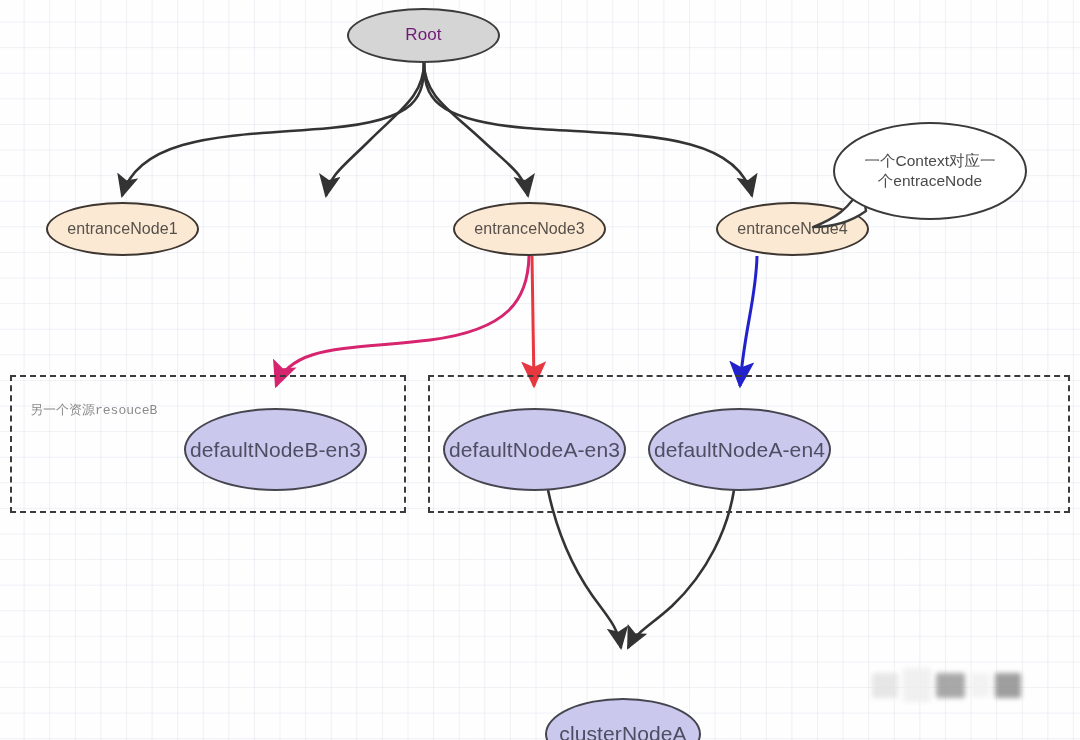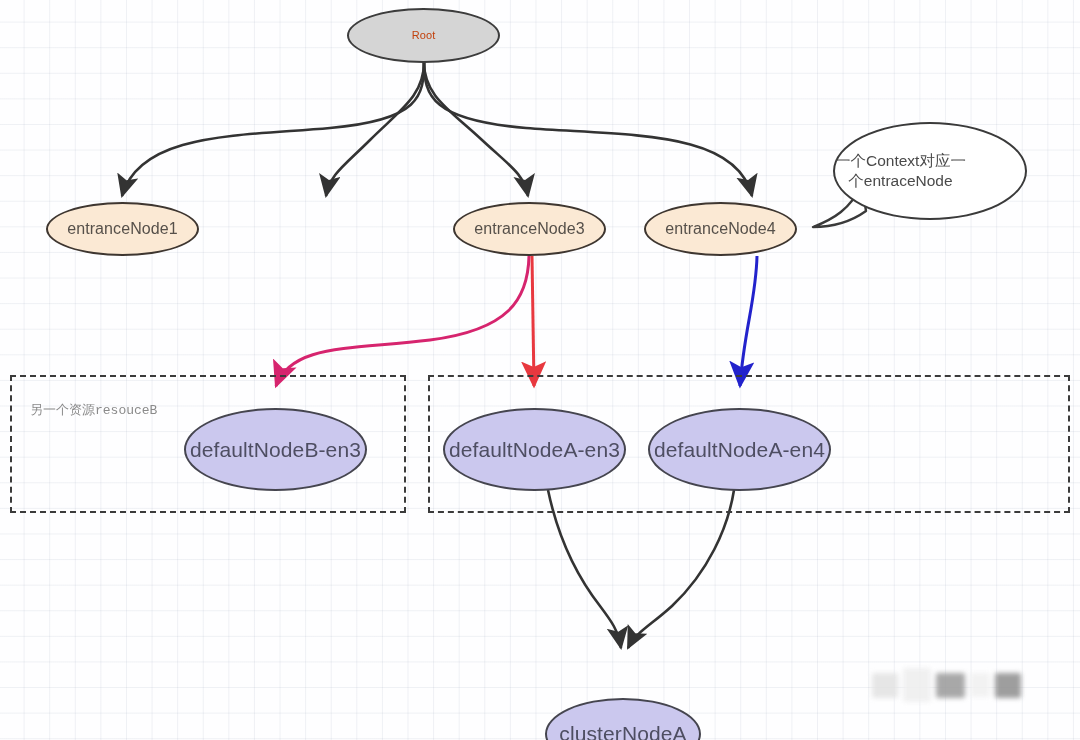--- a/index.html
+++ b/index.html
@@ -41,22 +41,22 @@
     line-height: 1.1;
     letter-spacing: 0.1px;
   }
   .node-label {
     display: block;
     white-space: nowrap;
   }
   .node-root {
     background: #d5d5d5;
     border: 2.4px solid #3c3c3c;
-    color: #c2410c;
-    font-size: 11px;
+    color: #701a75;
+    font-size: 17px;
   }
   .node-entrance {
     background: #fbe9d4;
     border: 2.4px solid #3e3630;
     color: #56504a;
     font-size: 16px;
   }
   .node-default {
     background: #cbc8ee;
     border: 2.4px solid #45454f;
@@ -78,20 +78,21 @@
     font-family: Liberation Mono, monospace;
   }
   .callout {
     position: absolute;
     box-sizing: border-box;
     border: 2.4px solid #3a3a3a;
     border-radius: 50%;
     background: #ffffff;
     display: flex;
     align-items: center;
+    justify-content: center;
     color: #4a4a4a;
     font-size: 15.5px;
     line-height: 1.3;
     text-align: center;
     white-space: pre-line;
     z-index: 3;
   }
   .watermark {
     position: absolute;
     display: flex;
@@ -153,21 +154,21 @@
 
   <div class="node node-entrance" style="left:46px; top:202px; width:153px; height:54px;">
     <span class="node-label">entranceNode1</span>
   </div>
 
 
   <div class="node node-entrance" style="left:453px; top:202px; width:153px; height:54px;">
     <span class="node-label">entranceNode3</span>
   </div>
 
-  <div class="node node-entrance" style="left:644px; top:202px; width:153px; height:54px;">
+  <div class="node node-entrance" style="left:716px; top:202px; width:153px; height:54px;">
     <span class="node-label">entranceNode4</span>
   </div>
 
   <div class="node node-default" style="left:184px; top:408px; width:183px; height:83px;">
     <span class="node-label">defaultNodeB-en3</span>
   </div>
 
   <div class="node node-default" style="left:443px; top:408px; width:183px; height:83px;">
     <span class="node-label">defaultNodeA-en3</span>
   </div>

